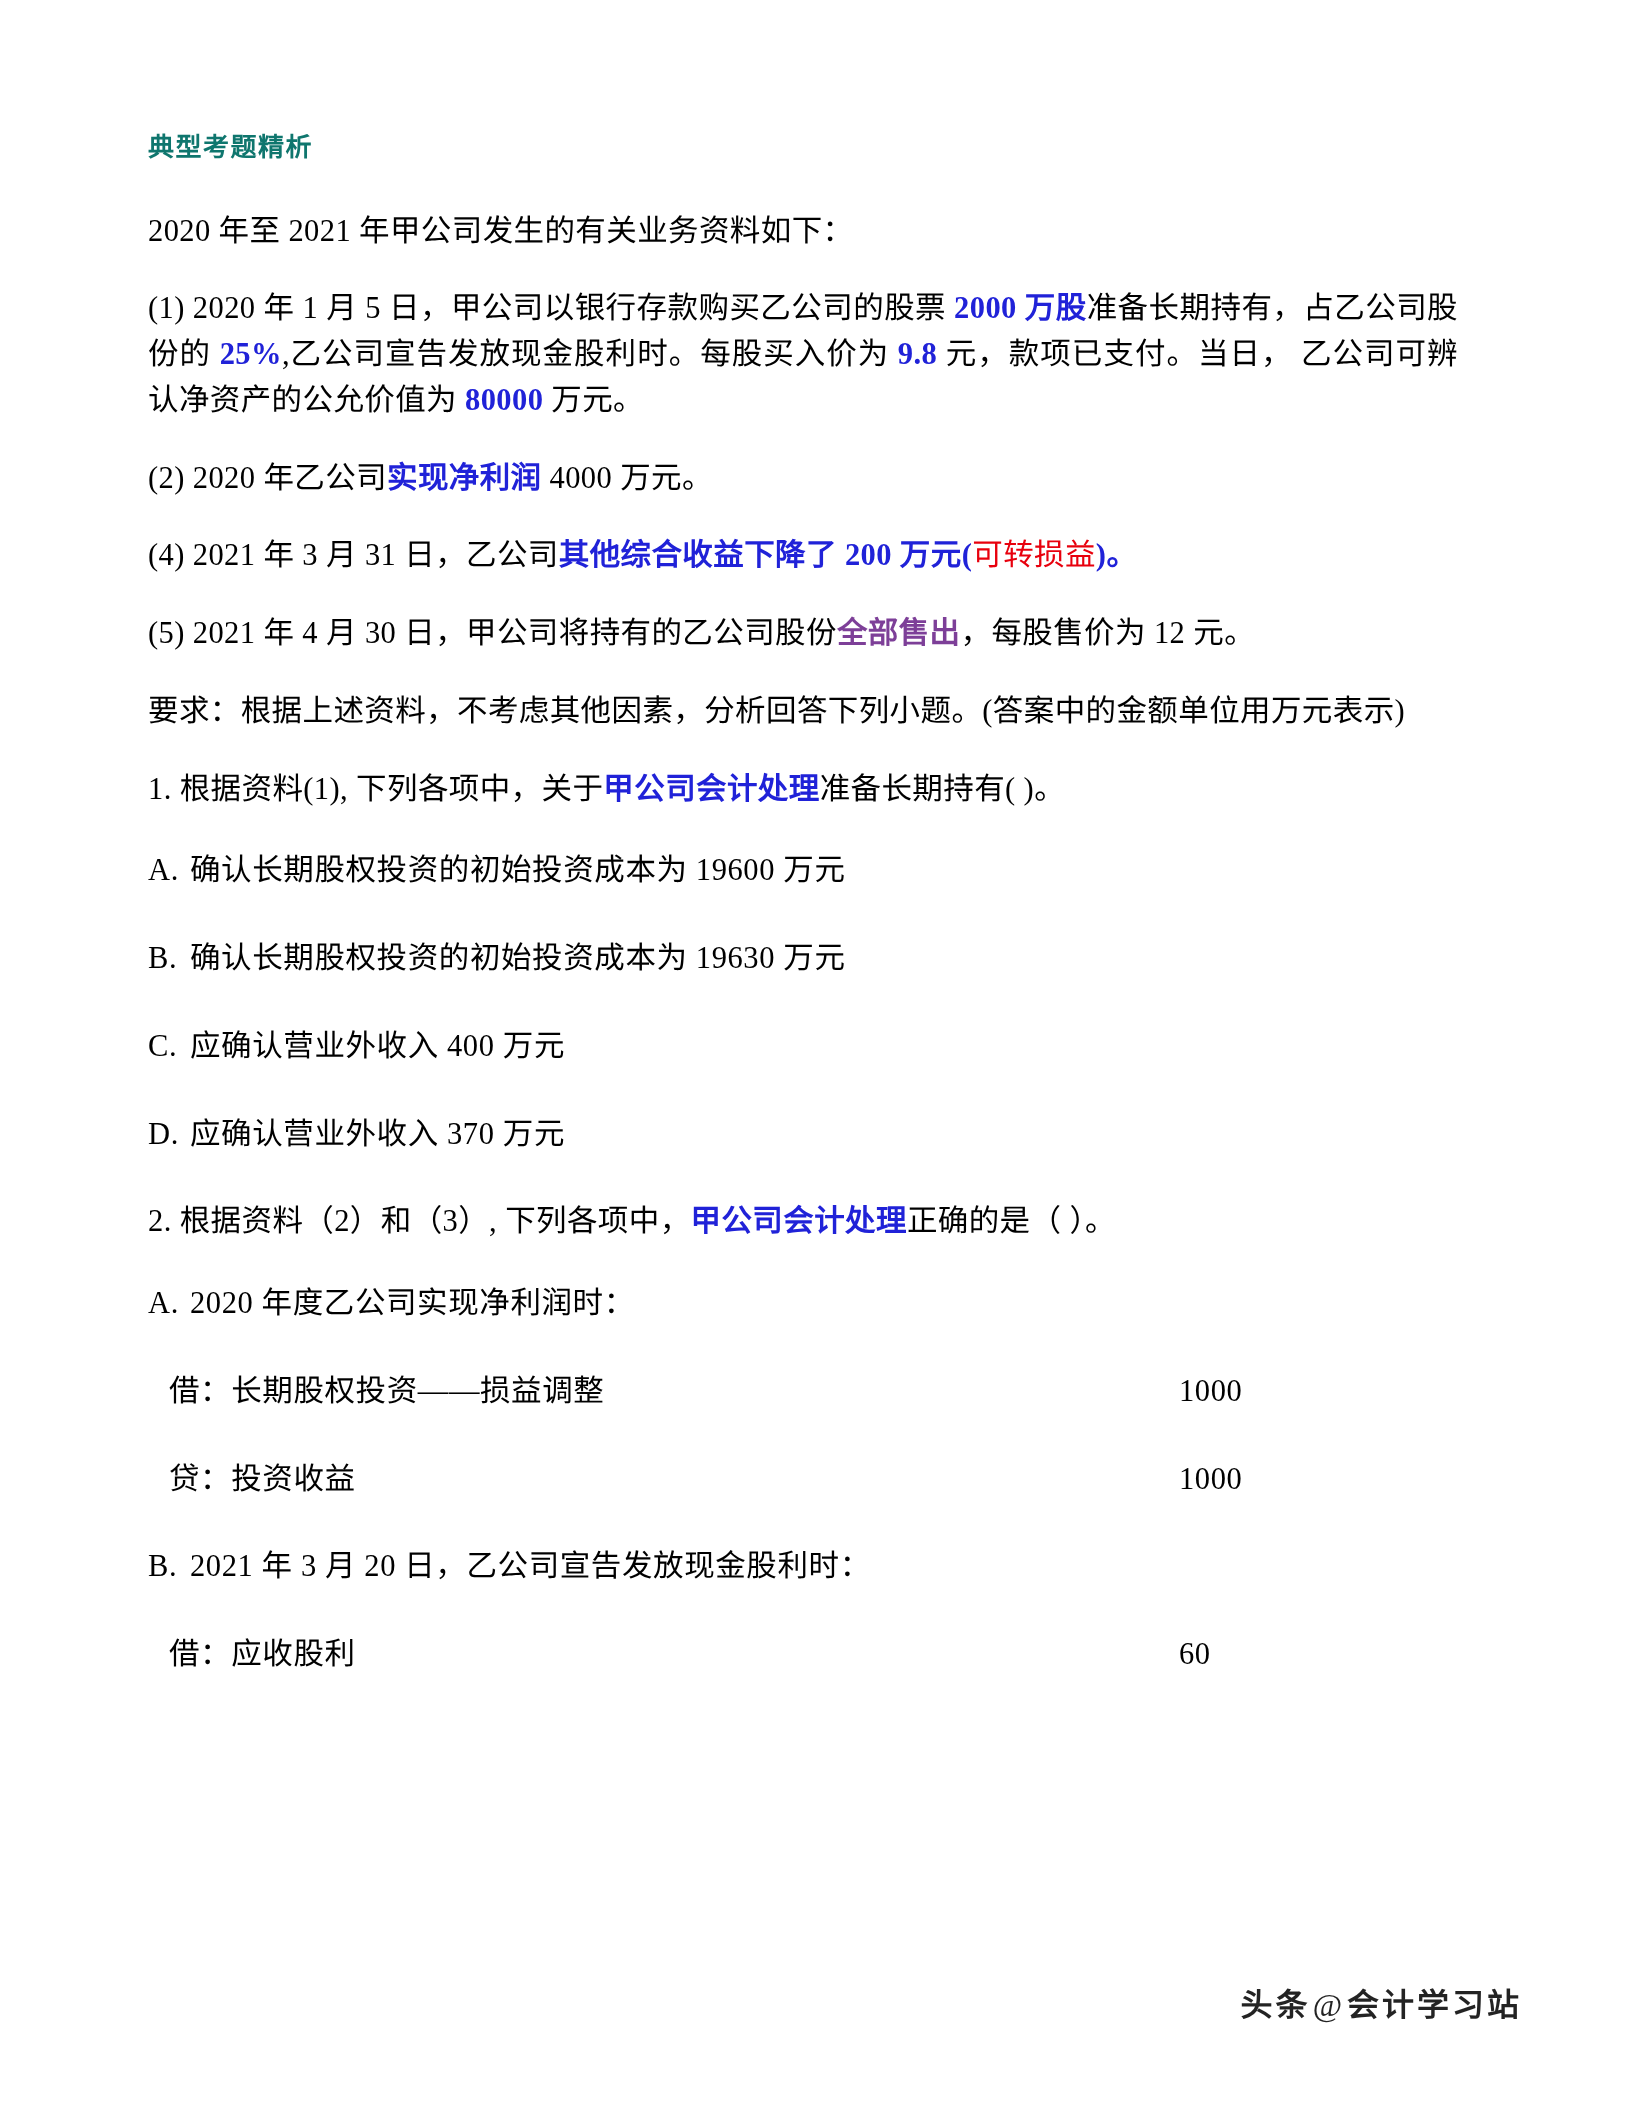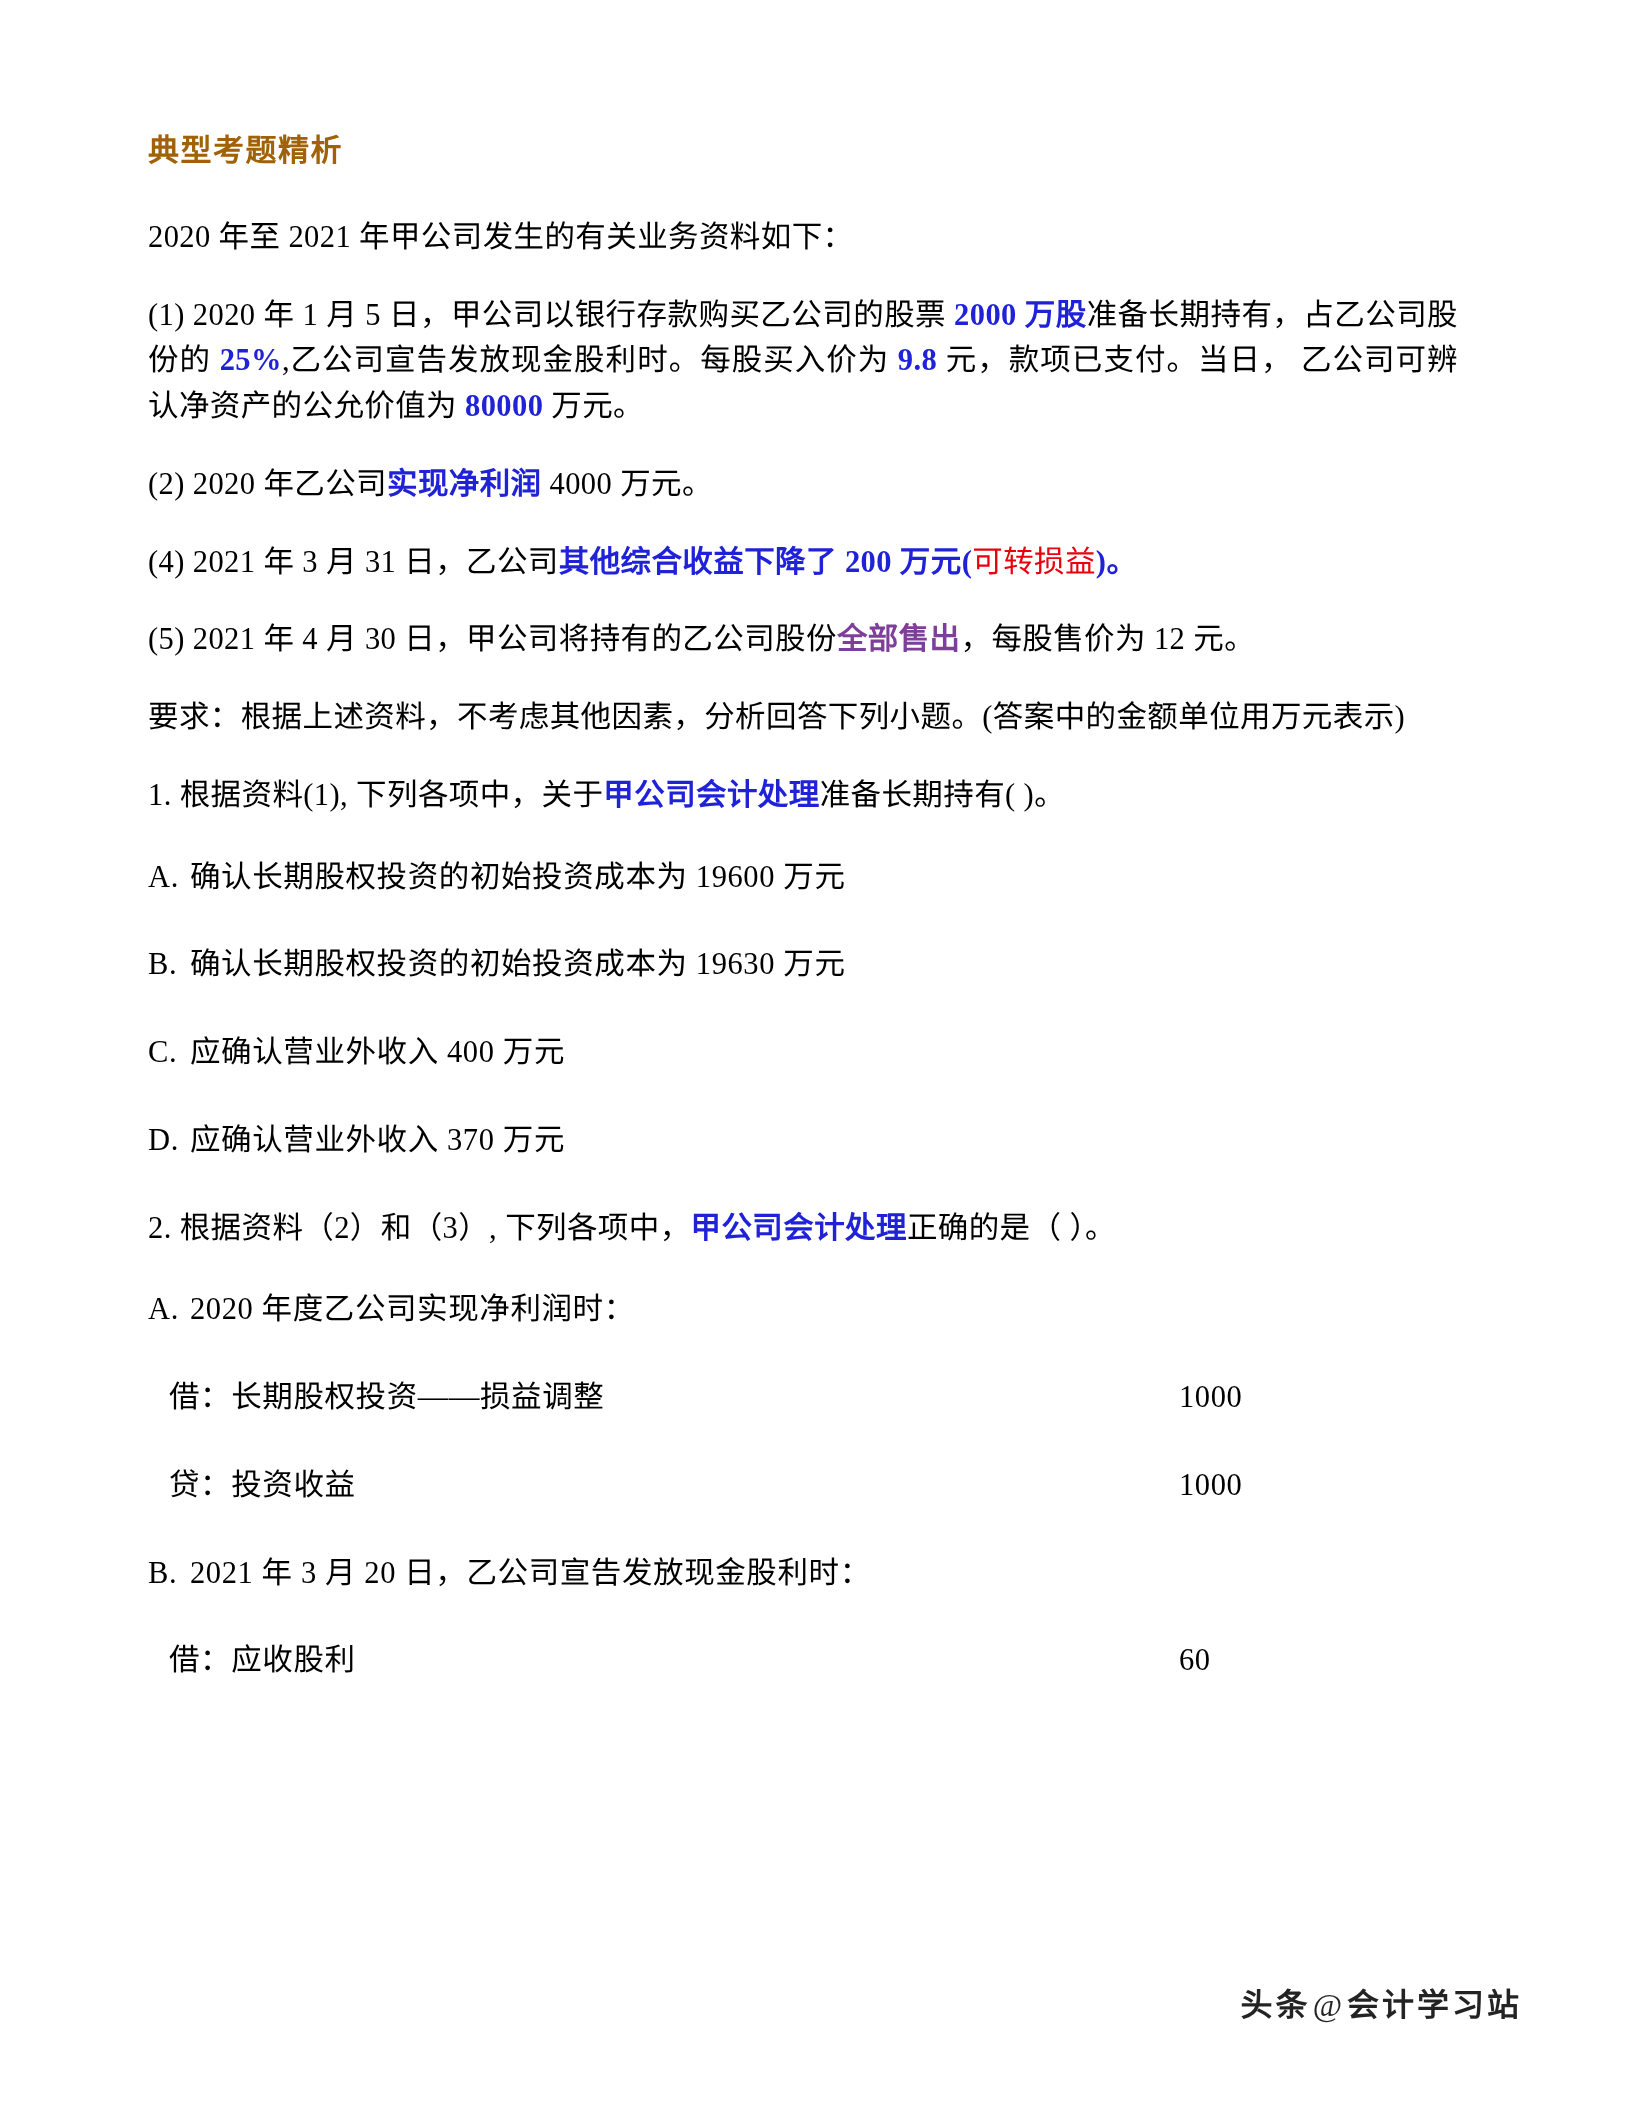--- a/index.html
+++ b/index.html
@@ -29,22 +29,22 @@
 
   .content {
     position: absolute;
     left: 148px;
     top: 132px;
     width: 1310px;
   }
 
   
   .heading {
-    color: #a16207;
-    font-size: 31px;
+    color: #0f766e;
+    font-size: 26px;
     font-weight: 700;
     letter-spacing: 1.5px;
     line-height: 1.25;
     margin: 0 0 44px 0;
   }
 
   .para {
     font-size: 30.5px;
     line-height: 1.50;
     letter-spacing: 0.4px;

